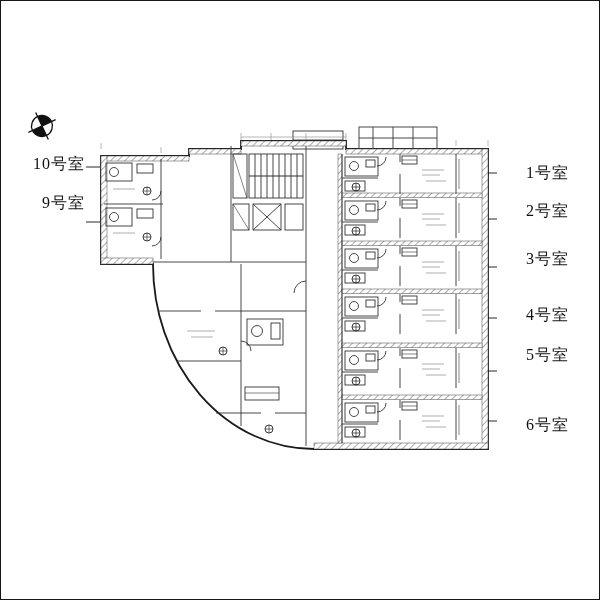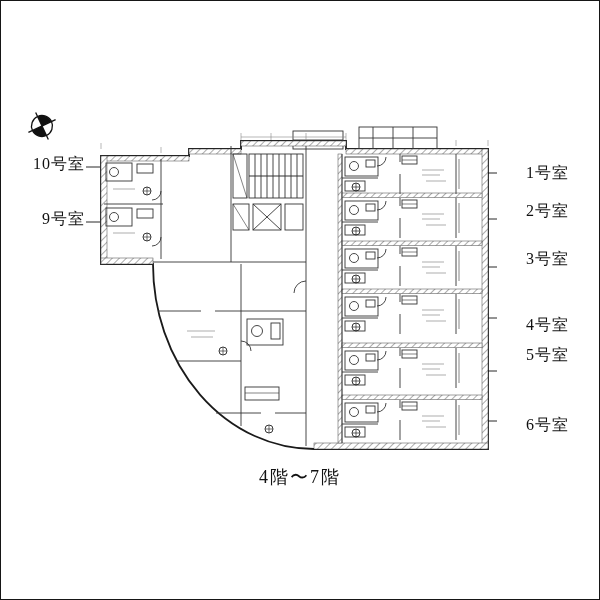--- a/index.html
+++ b/index.html
@@ -32,26 +32,26 @@
         <circle cx="17" cy="17" r="10.5"></circle>
         <line x1="17" y1="2" x2="17" y2="32"></line>
         <line x1="2" y1="17" x2="32" y2="17"></line>
         <path d="M17,17 L17,6.5 A10.5,10.5 0 0 1 27.5,17 Z" fill="#111" stroke="none"></path>
         <path d="M17,17 L17,27.5 A10.5,10.5 0 0 1 6.5,17 Z" fill="#111" stroke="none"></path>
       </g>
     </svg>
   </div>
 
   <div class="room-label left" style="top:153px">10号室</div>
-  <div class="room-label left" style="top:208px">9号室</div>
+  <div class="room-label left" style="top:192px">9号室</div>
 
   <div class="room-label right" style="top:162px">1号室</div>
   <div class="room-label right" style="top:200px">2号室</div>
   <div class="room-label right" style="top:248px">3号室</div>
-  <div class="room-label right" style="top:314px">4号室</div>
+  <div class="room-label right" style="top:304px">4号室</div>
   <div class="room-label right" style="top:344px">5号室</div>
   <div class="room-label right" style="top:414px">6号室</div>
 
   <svg class="plan" width="600" height="600" viewBox="0 0 600 600">
     <defs>
       <pattern id="hatch" patternUnits="userSpaceOnUse" width="5" height="5" patternTransform="rotate(45)">
         <rect width="5" height="5" fill="#ffffff"></rect>
         <line x1="0" y1="0" x2="0" y2="5" stroke="#666666" stroke-width="1.1"></line>
       </pattern>
 
@@ -208,15 +208,14 @@
       <line x1="85" y1="221" x2="99" y2="221"></line>
       <line x1="487" y1="172" x2="496" y2="172"></line>
       <line x1="487" y1="218" x2="496" y2="218"></line>
       <line x1="487" y1="266" x2="496" y2="266"></line>
       <line x1="487" y1="317" x2="496" y2="317"></line>
       <line x1="487" y1="370" x2="496" y2="370"></line>
       <line x1="487" y1="420" x2="496" y2="420"></line>
     </g>
   </svg>
 
-  <div class="caption">4階〜7階</div>
 
 </div>
 
 </body></html>

